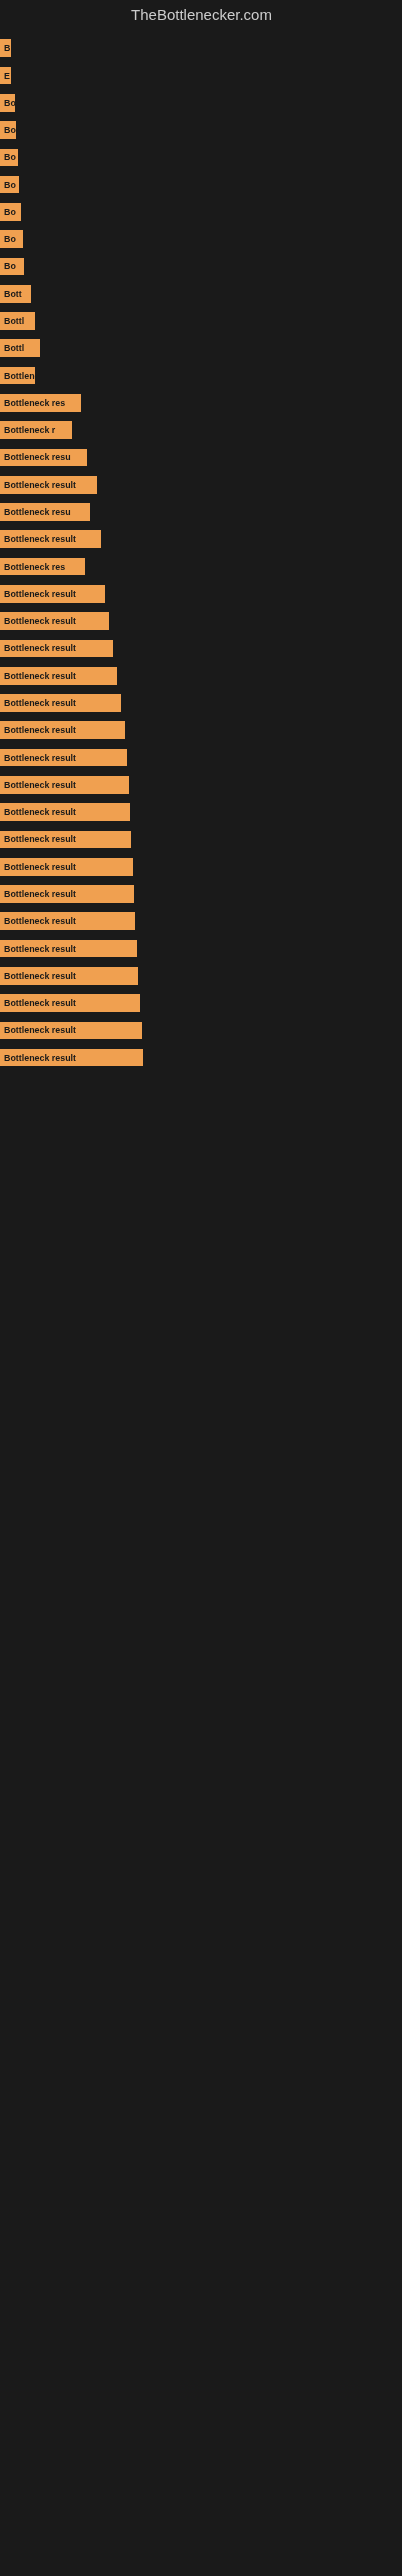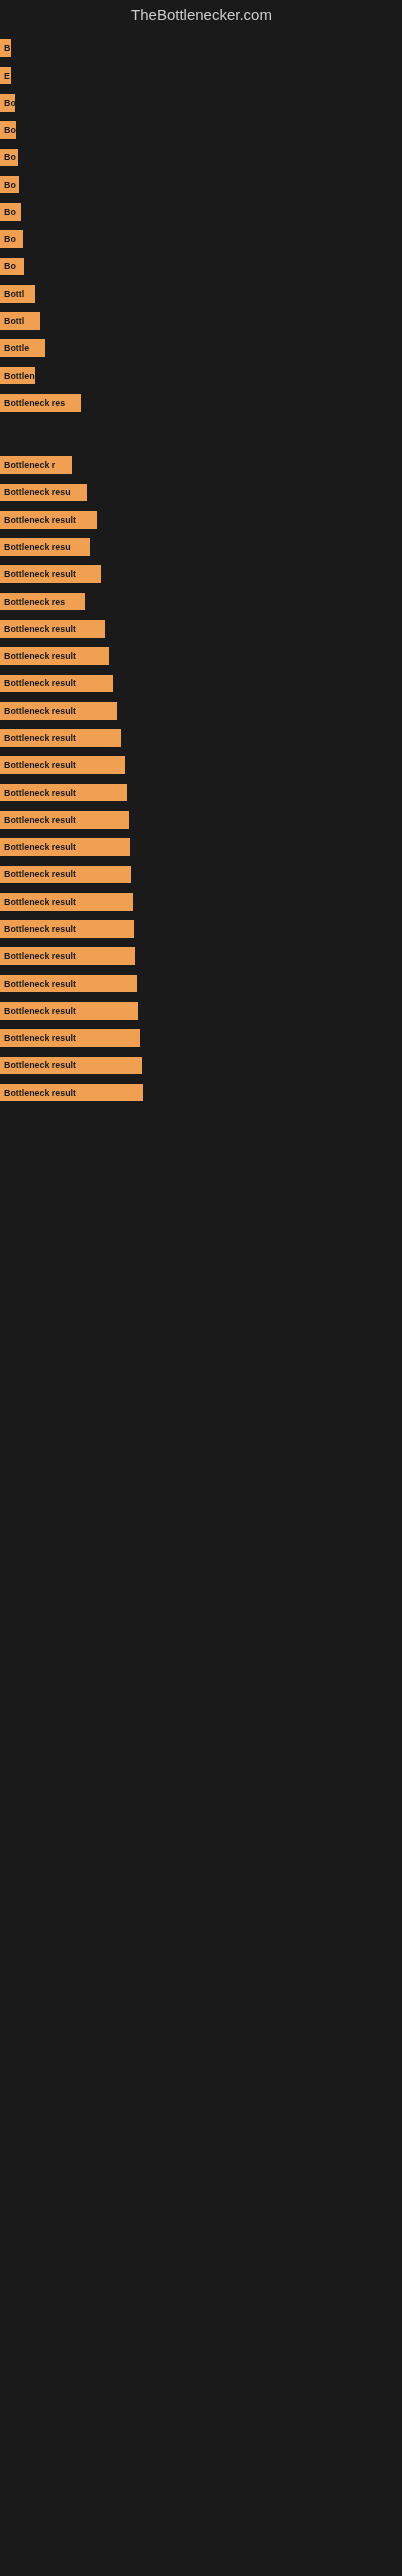--- a/index.html
+++ b/index.html
@@ -72,36 +72,36 @@
     <div class="row">
       <div class="label-box" style="width: 21px;">Bo</div>
     </div>
     <div class="row">
       <div class="label-box" style="width: 22.5px;">Bo</div>
     </div>
     <div class="row">
       <div class="label-box" style="width: 24px;">Bo</div>
     </div>
     <div class="row">
+      <div class="label-box" style="width: 31px;">Bott</div>
+    </div>
+    <div class="row">
       <div class="label-box" style="width: 35px;">Bottl</div>
     </div>
     <div class="row">
       <div class="label-box" style="width: 40px;">Bottl</div>
-    </div>
-    <div class="row">
-      <div class="label-box" style="width: 45px;">Bottle</div>
     </div>
     <div class="row">
       <div class="label-box" style="width: 35px;">Bottlenec</div>
     </div>
     <div class="row">
       <div class="label-box" style="width: 81px;">Bottleneck res</div>
     </div>
     <div class="row">
-      <div class="label-box" style="width: 72px; margin-top: 35px;">Bottleneck r</div>
+      <div class="label-box" style="width: 72px;">Bottleneck r</div>
     </div>
     <div class="row">
       <div class="label-box" style="width: 87px;">Bottleneck resu</div>
     </div>
     <div class="row">
       <div class="label-box" style="width: 97px;">Bottleneck result</div>
     </div>
     <div class="row">
       <div class="label-box" style="width: 90px;">Bottleneck resu</div>
     </div>

